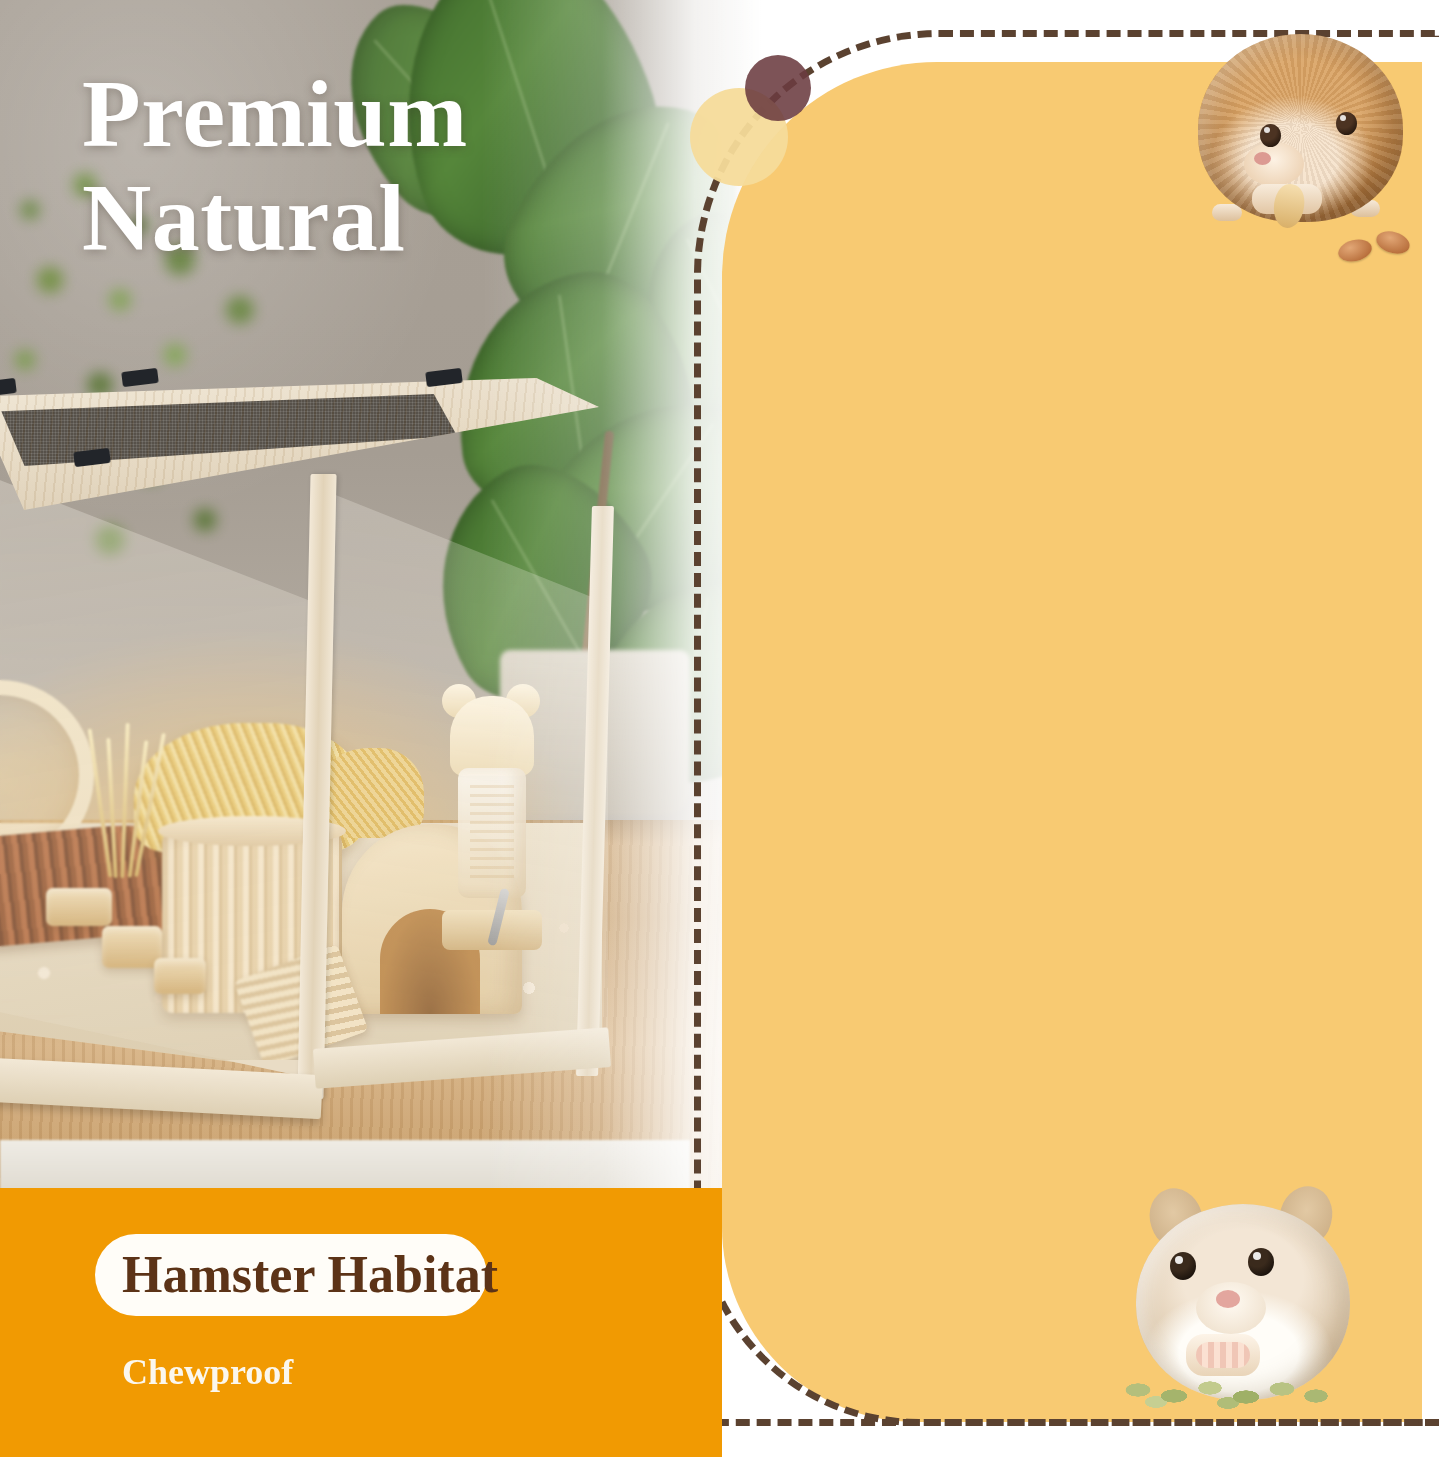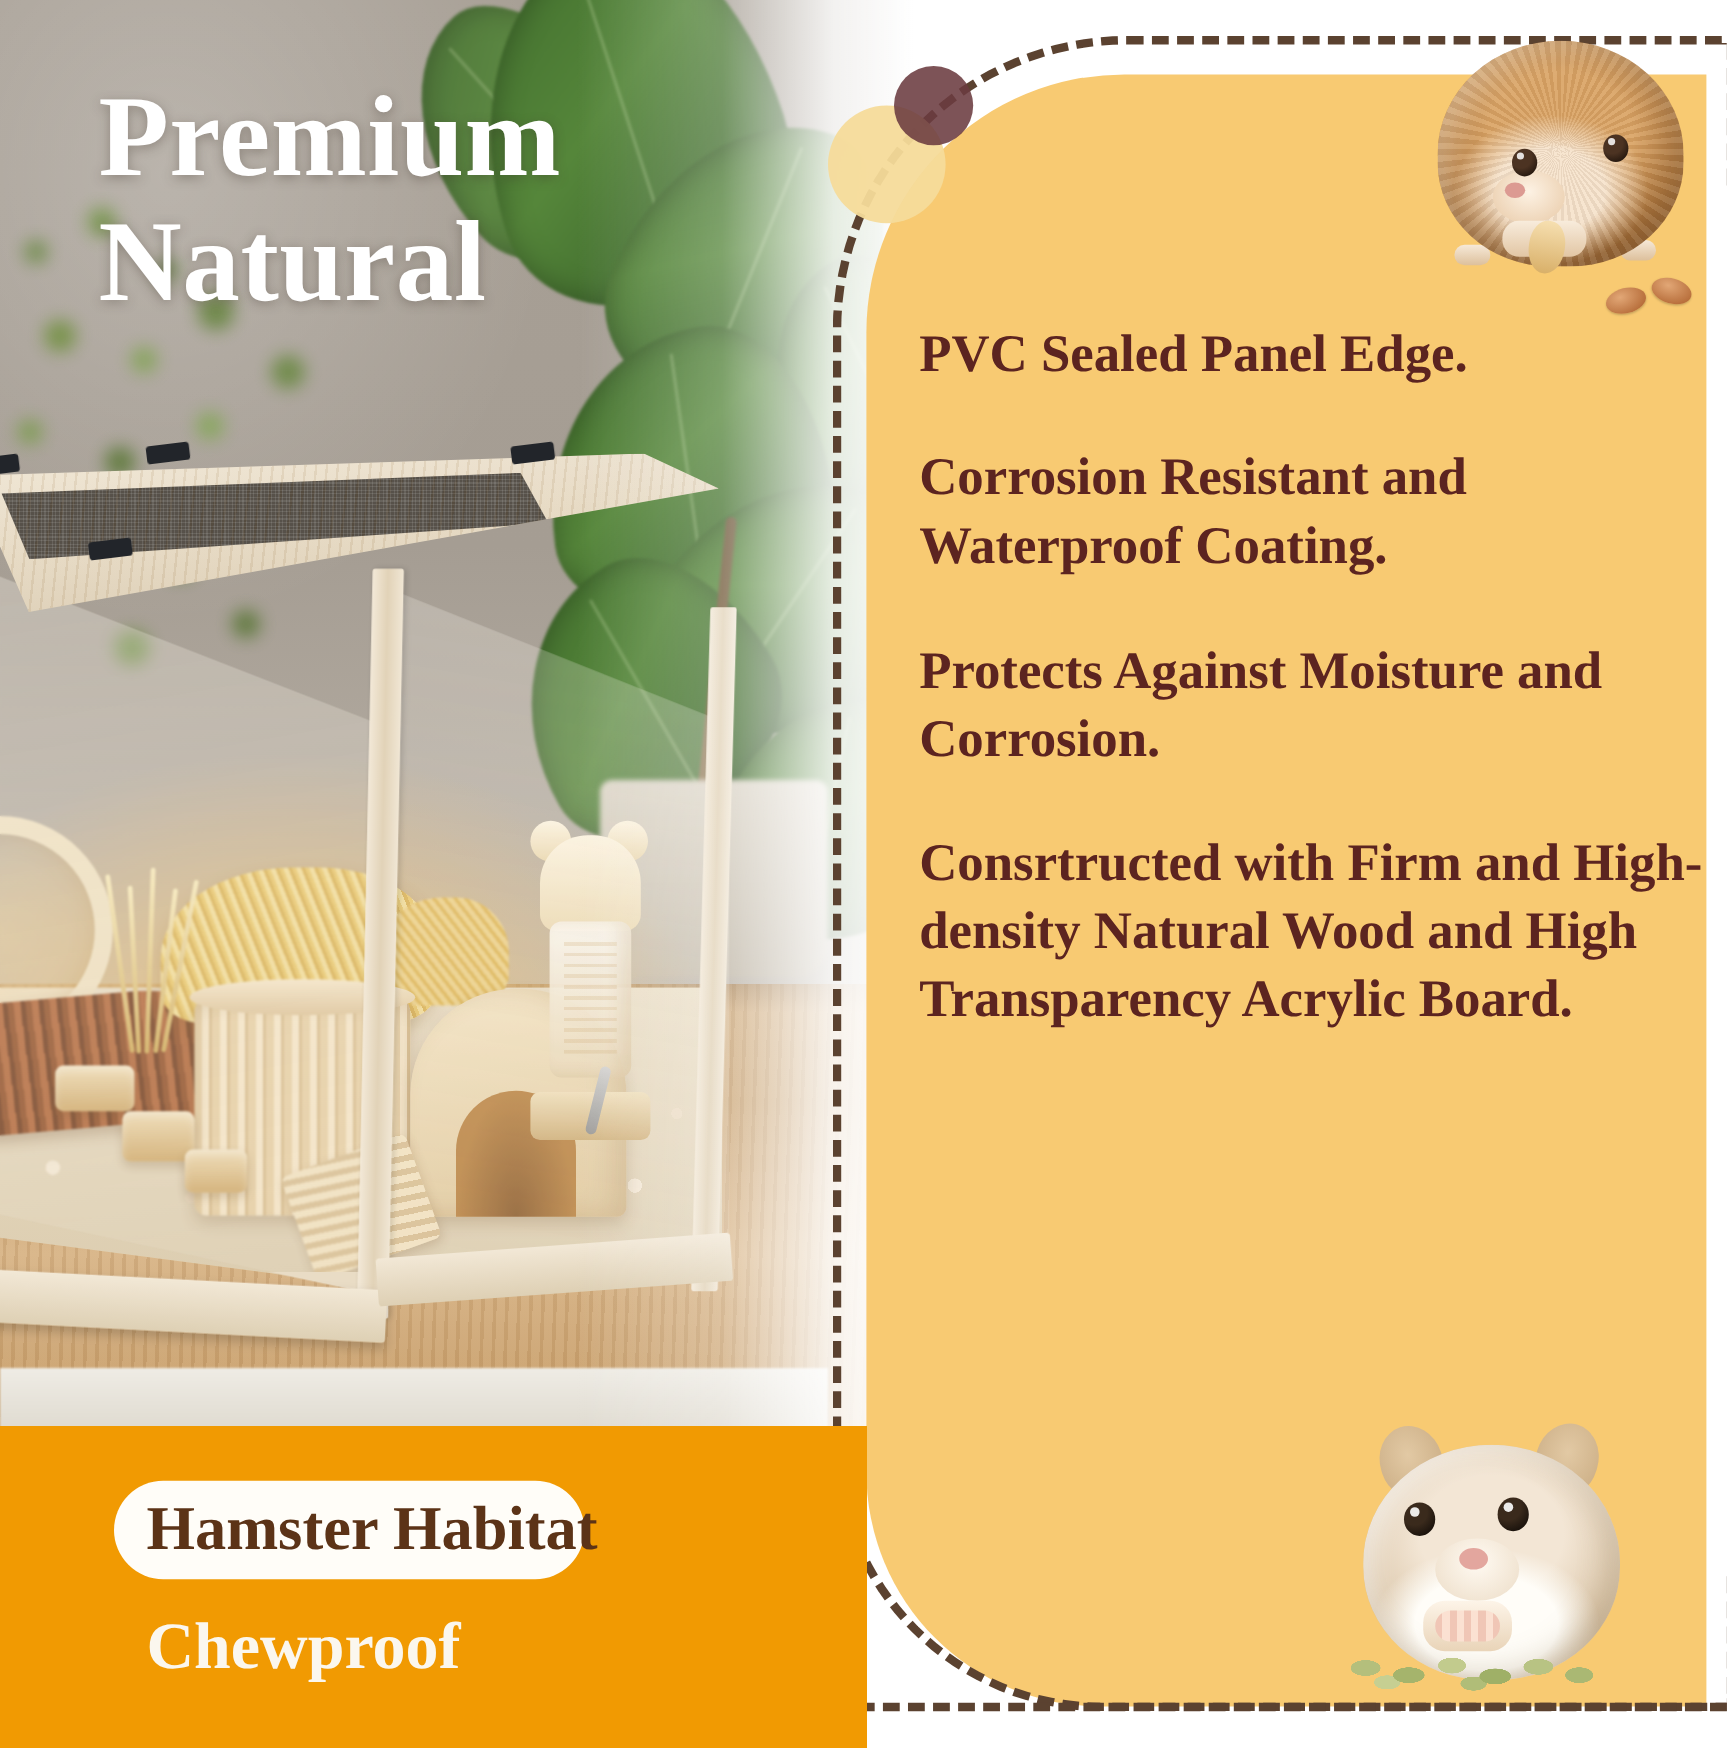--- a/index.html
+++ b/index.html
@@ -427,21 +427,21 @@
     position:absolute; left:95px; top:1234px; width:392px; height:82px;
     background:#FFFDF8; border-radius:41px;
   }
   .pill-text{
     position:absolute; left:122px; top:1243px; width:520px;
     color:#5C3317; font-size:52px; font-weight:700; line-height:64px;
     white-space:nowrap;
   }
   .sub-text{
     position:absolute; left:122px; top:1340px; width:520px;
-    color:#FBF7EE; font-size:55px; font-weight:700; line-height:64px;
+    color:#FBF7EE; font-size:36px; font-weight:700; line-height:64px;
     white-space:nowrap;
   }
 </style>
 </head>
 <body>
 
 <div id="canvas">
 
   <div class="photo">
     <div class="wall"></div>
@@ -517,26 +517,20 @@
     <span class="l2">Natural</span>
   </div>
 
   <div class="panel"></div>
   <div class="panel-dash"></div>
   <div class="panel-dash-bottom"></div>
 
   <div class="circle-yellow"></div>
   <div class="circle-maroon"></div>
 
-  <div class="features">
-    <div class="feature">PVC Sealed Panel Edge.</div>
-    <div class="feature">Corrosion Resistant and Waterproof Coating.</div>
-    <div class="feature">Protects Against Moisture and Corrosion.</div>
-    <div class="feature">Consrtructed with Firm and High-density Natural Wood and High Transparency Acrylic Board.</div>
-  </div>
 
   <div class="hamster-top">
     <div class="h-foot f1"></div>
     <div class="h-foot f2"></div>
     <div class="h-body"></div>
     <div class="h-snout"></div>
     <div class="h-nose"></div>
     <div class="h-eye left"></div>
     <div class="h-eye right"></div>
     <div class="h-paws"></div>

